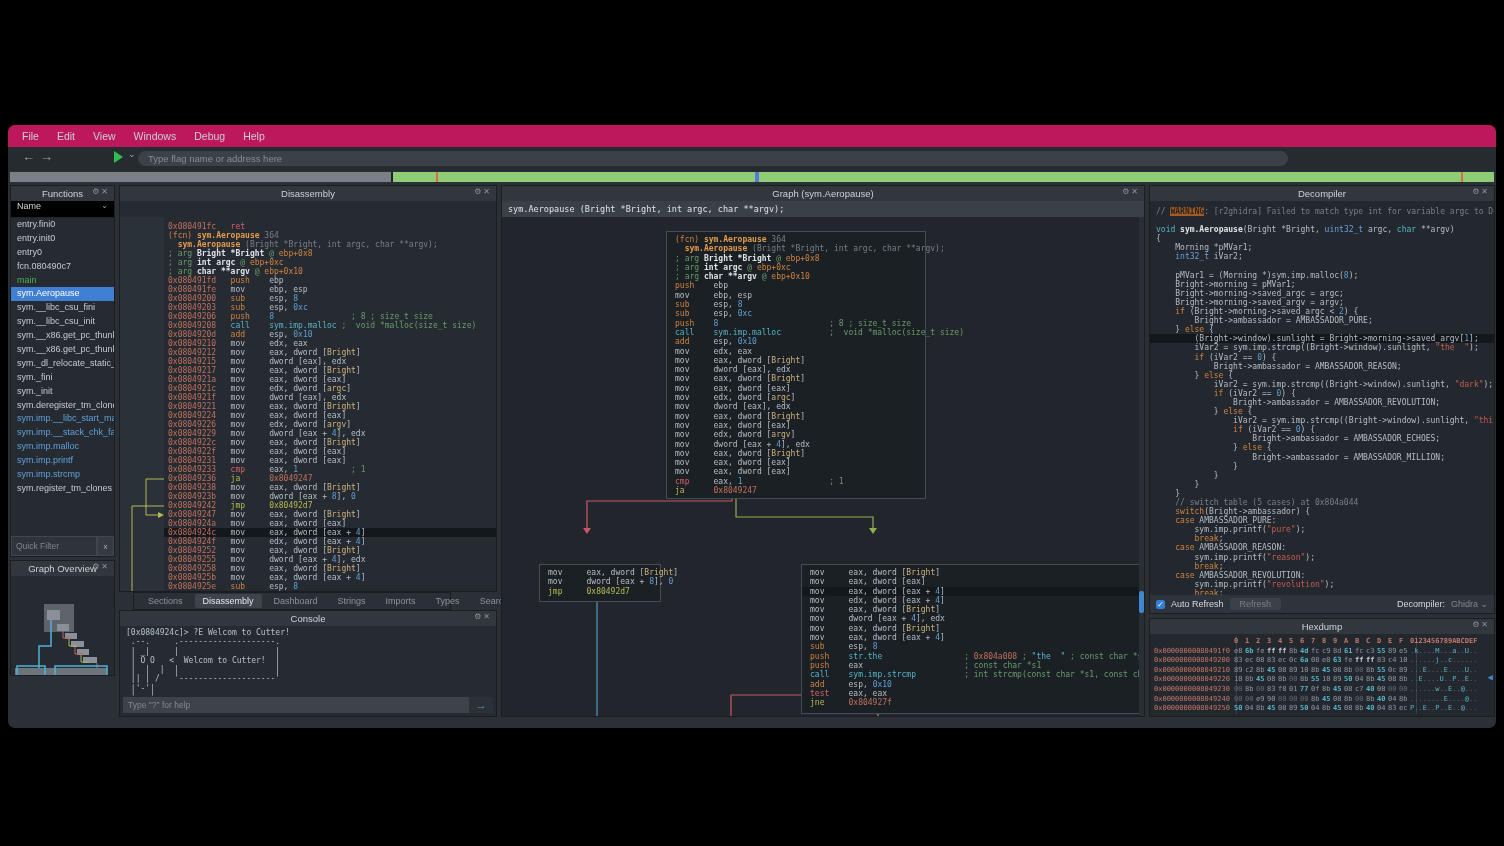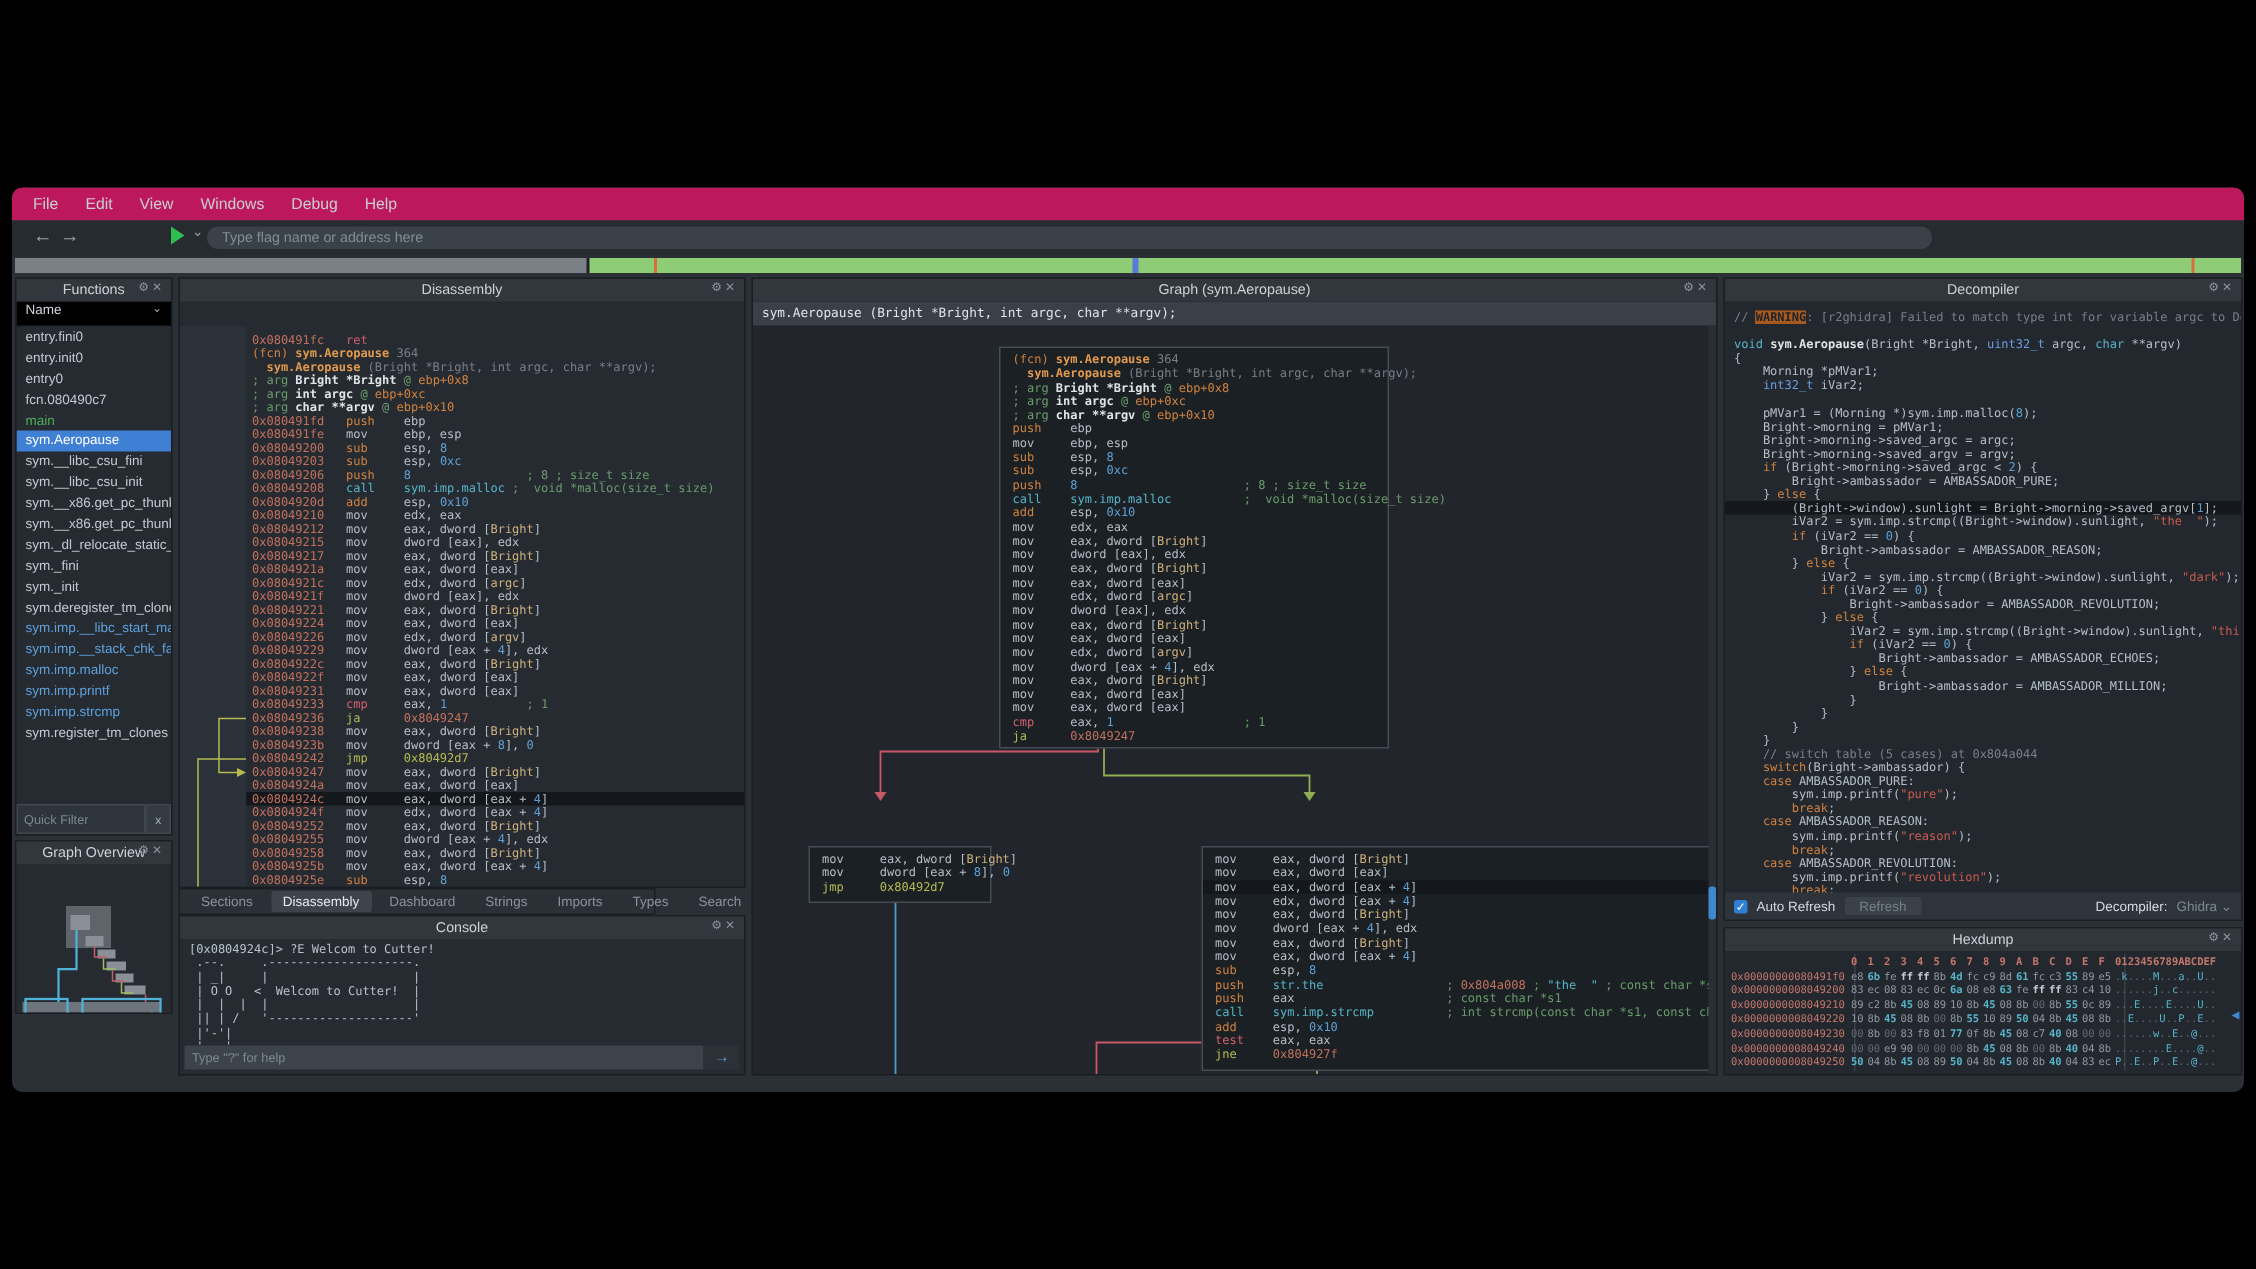--- a/index.html
+++ b/index.html
@@ -259,21 +259,21 @@
           <div class="code-line"><span class="tk-a">0x08049255</span><span class="tk-m">   mov     dword [eax + </span><span class="tk-n">4</span><span class="tk-m">], edx</span></div>
           <div class="code-line"><span class="tk-a">0x08049258</span><span class="tk-m">   mov     eax, dword [</span><span class="tk-v">Bright</span><span class="tk-m">]</span></div>
           <div class="code-line"><span class="tk-a">0x0804925b</span><span class="tk-m">   mov     eax, dword [eax + </span><span class="tk-n">4</span><span class="tk-m">]</span></div>
           <div class="code-line"><span class="tk-a">0x0804925e</span><span class="tk-o">   sub     </span><span class="tk-m">esp, </span><span class="tk-n">8</span></div>
           <div class="code-line"><span class="tk-a">0x08049261</span><span class="tk-o">   push    </span><span class="tk-c">str.the</span><span class="tk-g">    ; </span><span class="tk-a">0x804a008</span><span class="tk-g"> ; </span><span class="tk-c">"the  "</span><span class="tk-g"> ; const char *s2</span></div>
           <div class="code-line"><span class="tk-a">0x08049266</span><span class="tk-o">   push    </span><span class="tk-m">eax</span><span class="tk-g">          ; const char *s1</span></div>
         </div>
     </div>
   </div>
 
-  <div id="tabsrow" style="position:absolute;left:111px;top:467px;width:318px;height:18px">
+  <div id="tabsrow" style="position:absolute;left:125px;top:467px;width:318px;height:18px">
       <div class="tab">Sections</div>
       <div class="tab active">Disassembly</div>
       <div class="tab">Dashboard</div>
       <div class="tab">Strings</div>
       <div class="tab">Imports</div>
       <div class="tab">Types</div>
       <div class="tab">Search</div>
       <div class="tab">Classes</div>
     </div>
 

